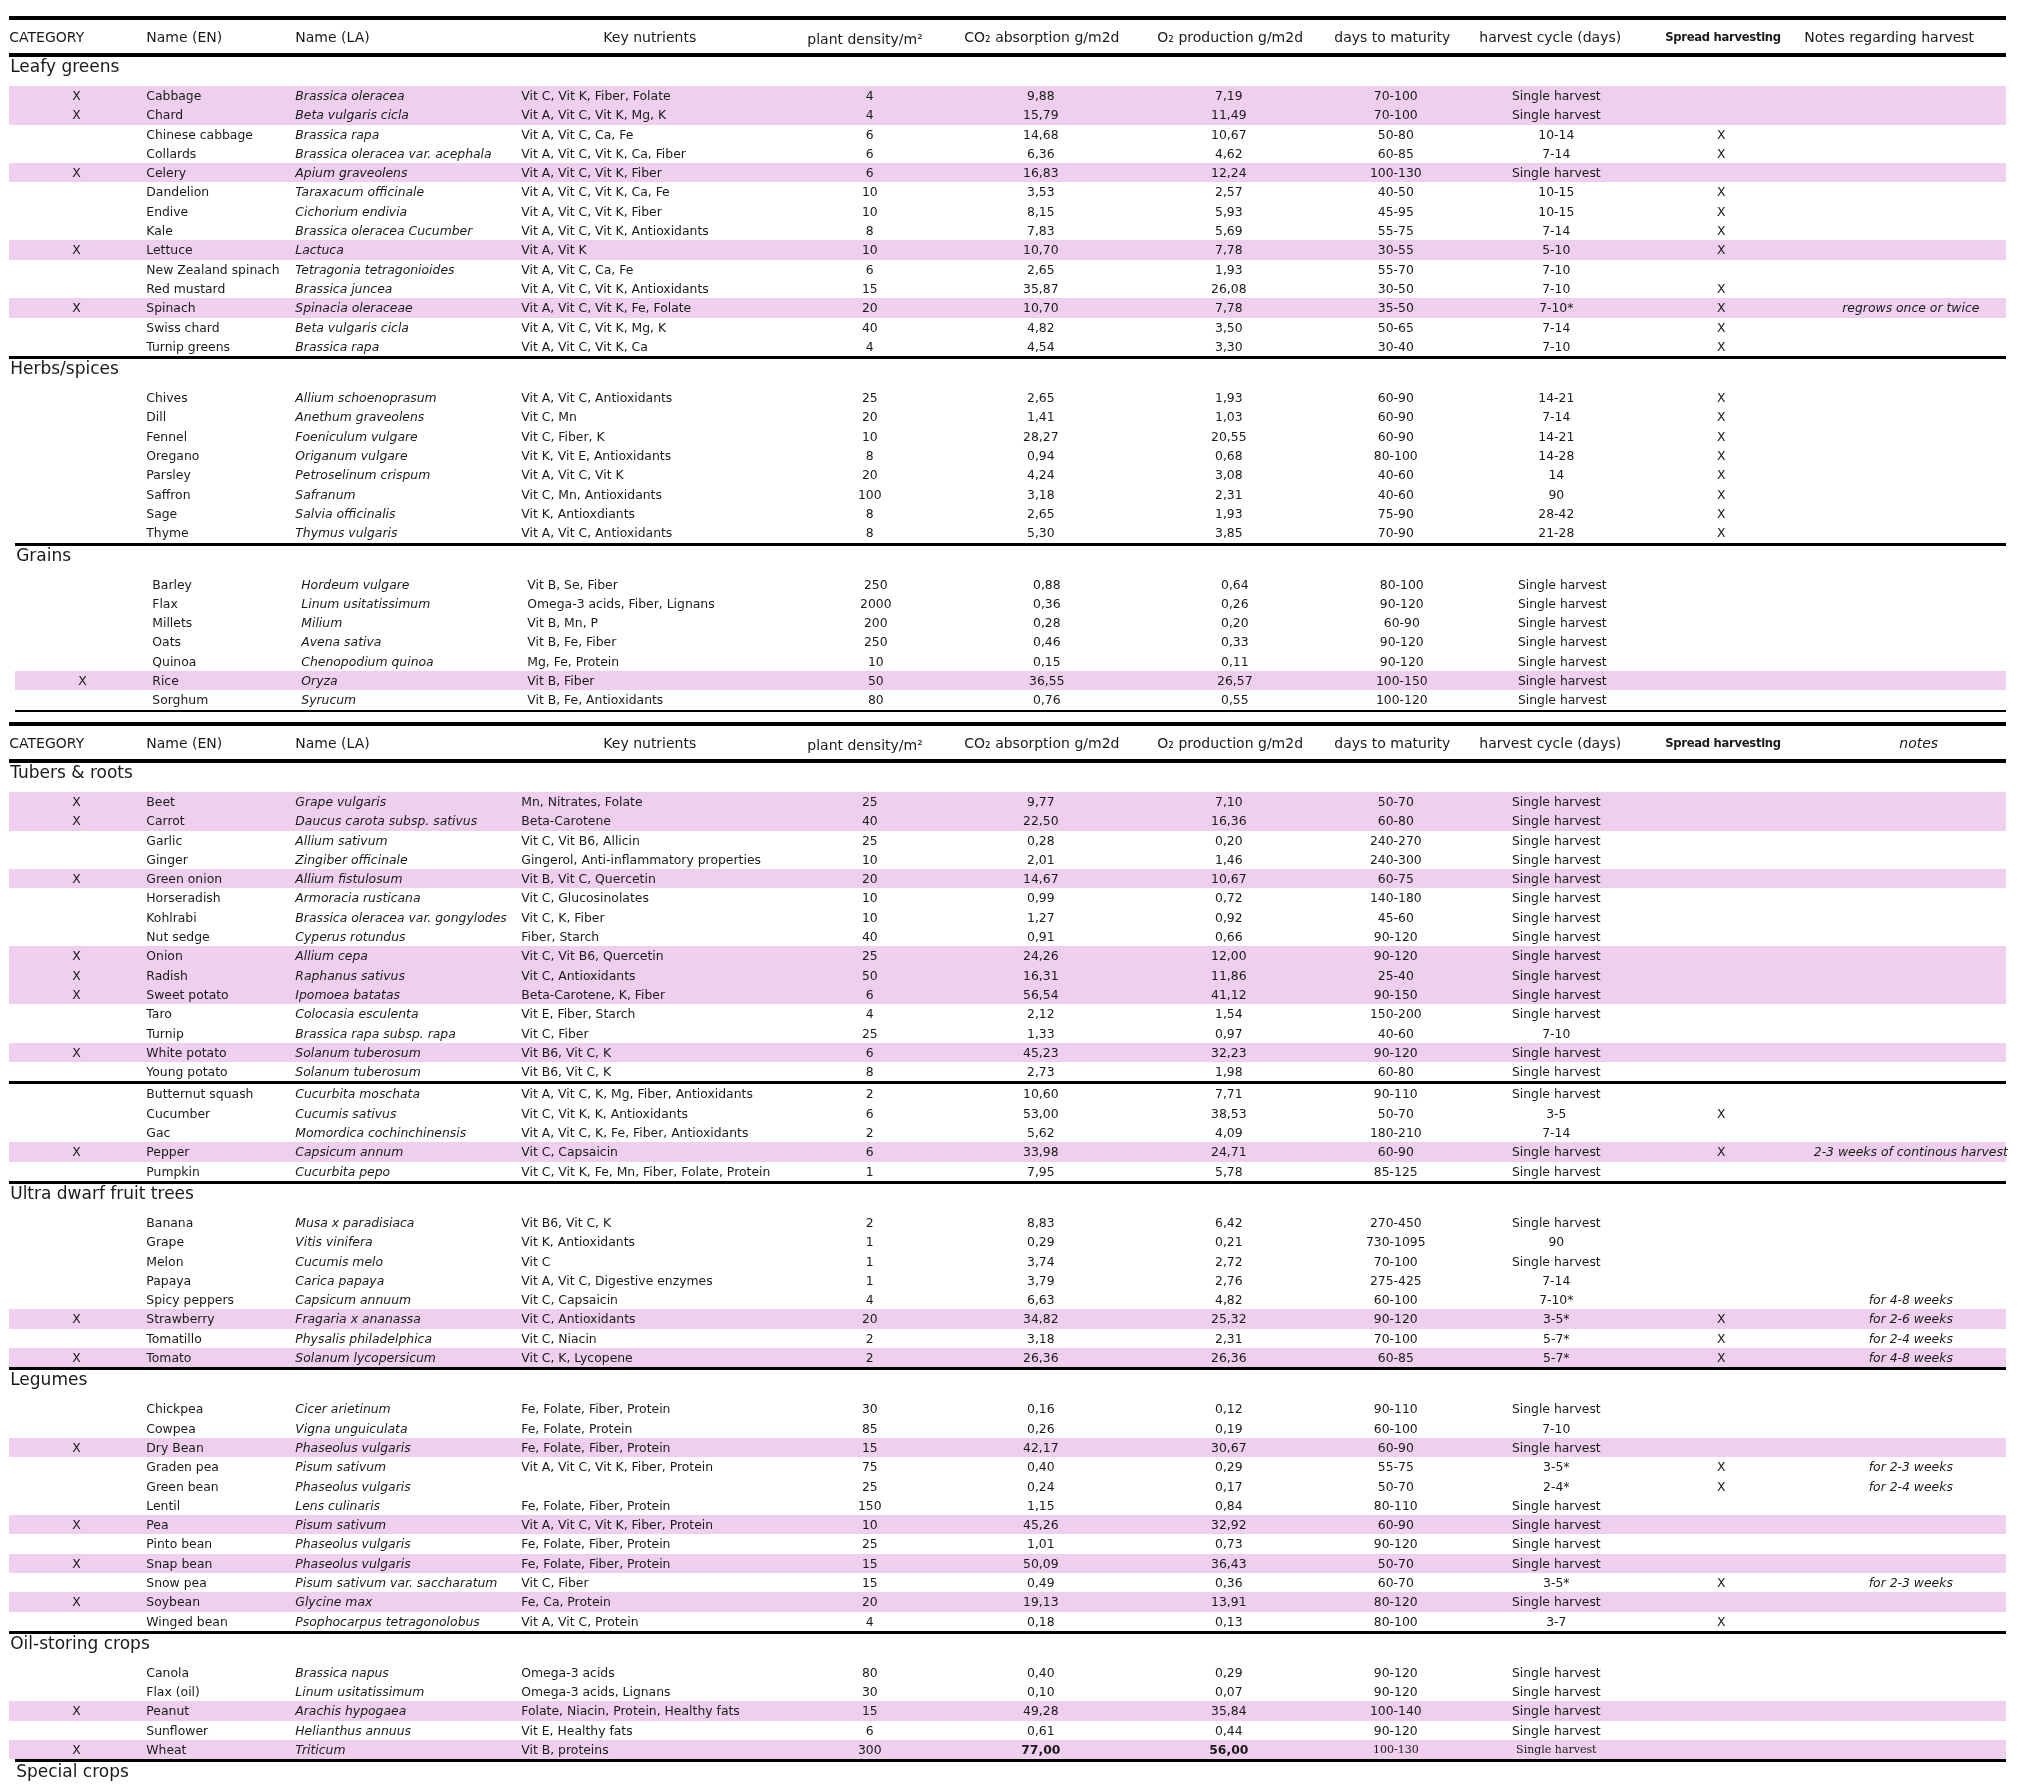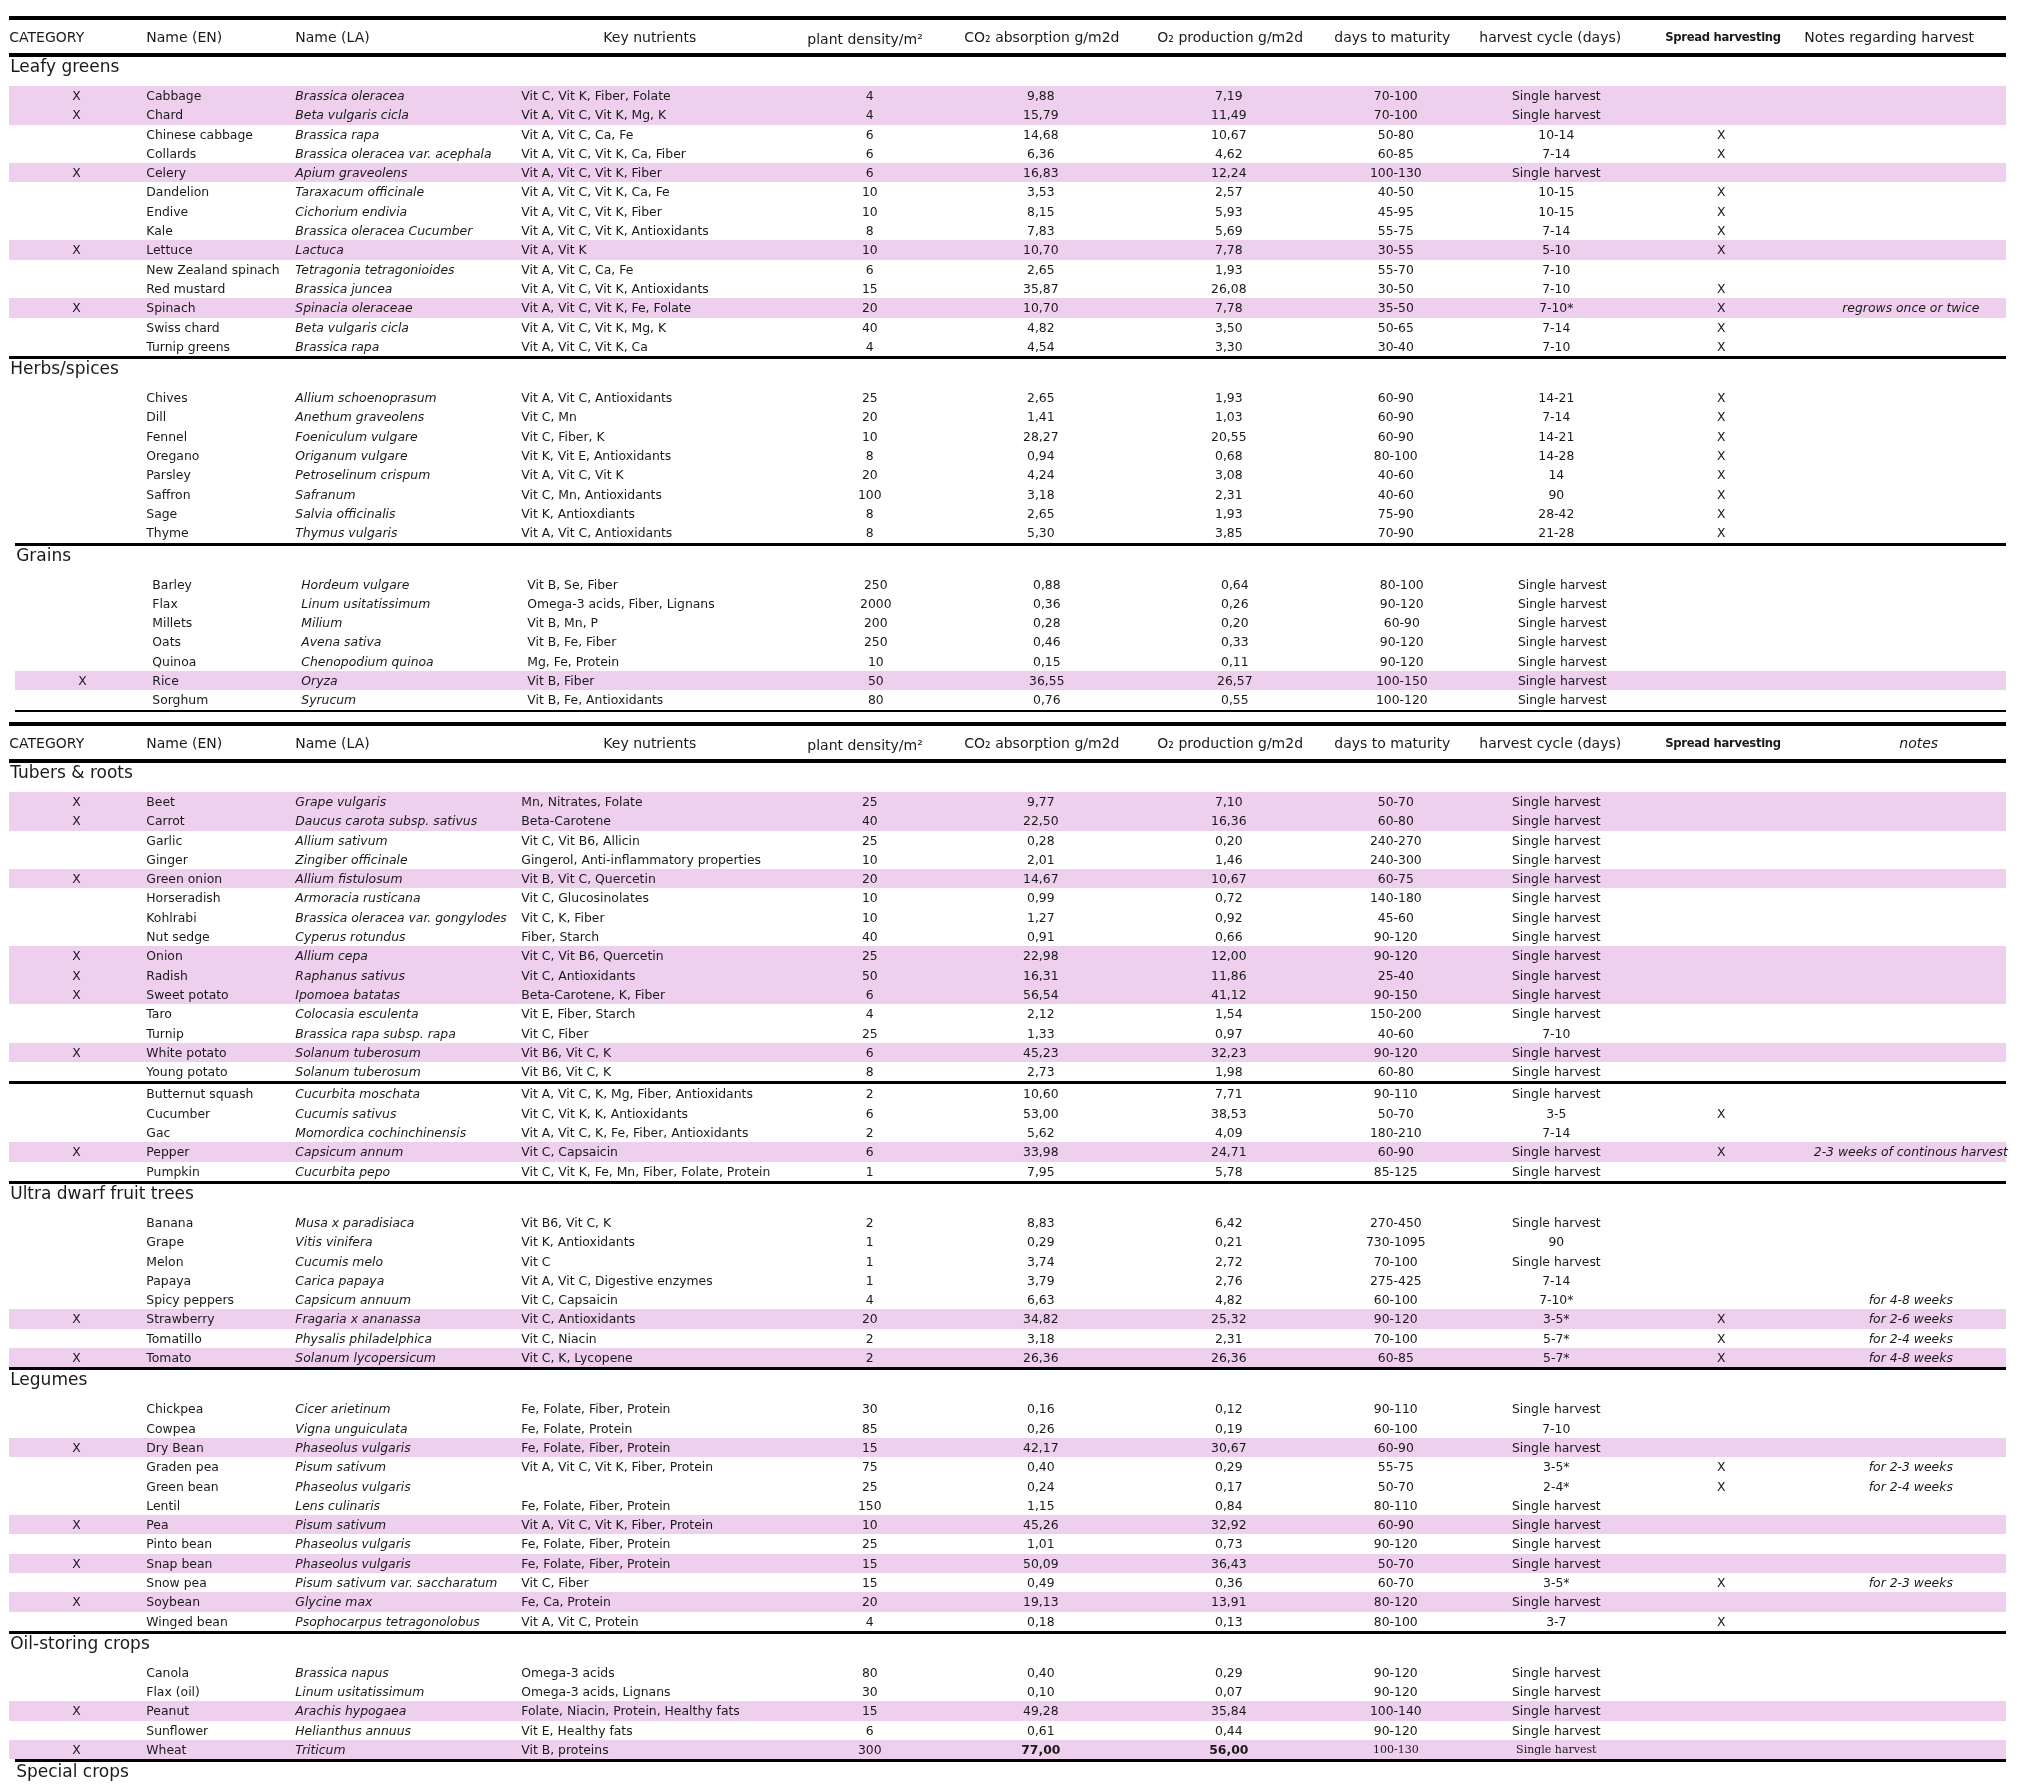--- a/index.html
+++ b/index.html
@@ -560,21 +560,21 @@
           <span class="c-hc">Single harvest</span>
           <span class="c-sp"></span>
           <span class="c-no"></span>
         </div>
         <div class="row hl">
           <span class="c-x xm">X</span>
           <span class="c-en">Onion</span>
           <span class="c-la">Allium cepa</span>
           <span class="c-nu">Vit C, Vit B6, Quercetin</span>
           <span class="c-de">25</span>
-          <span class="c-co">22,98</span>
+          <span class="c-co">24,26</span>
           <span class="c-o2">12,00</span>
           <span class="c-dm">90-120</span>
           <span class="c-hc">Single harvest</span>
           <span class="c-sp"></span>
           <span class="c-no"></span>
         </div>
         <div class="row hl">
           <span class="c-x xm">X</span>
           <span class="c-en">Radish</span>
           <span class="c-la">Raphanus sativus</span>

